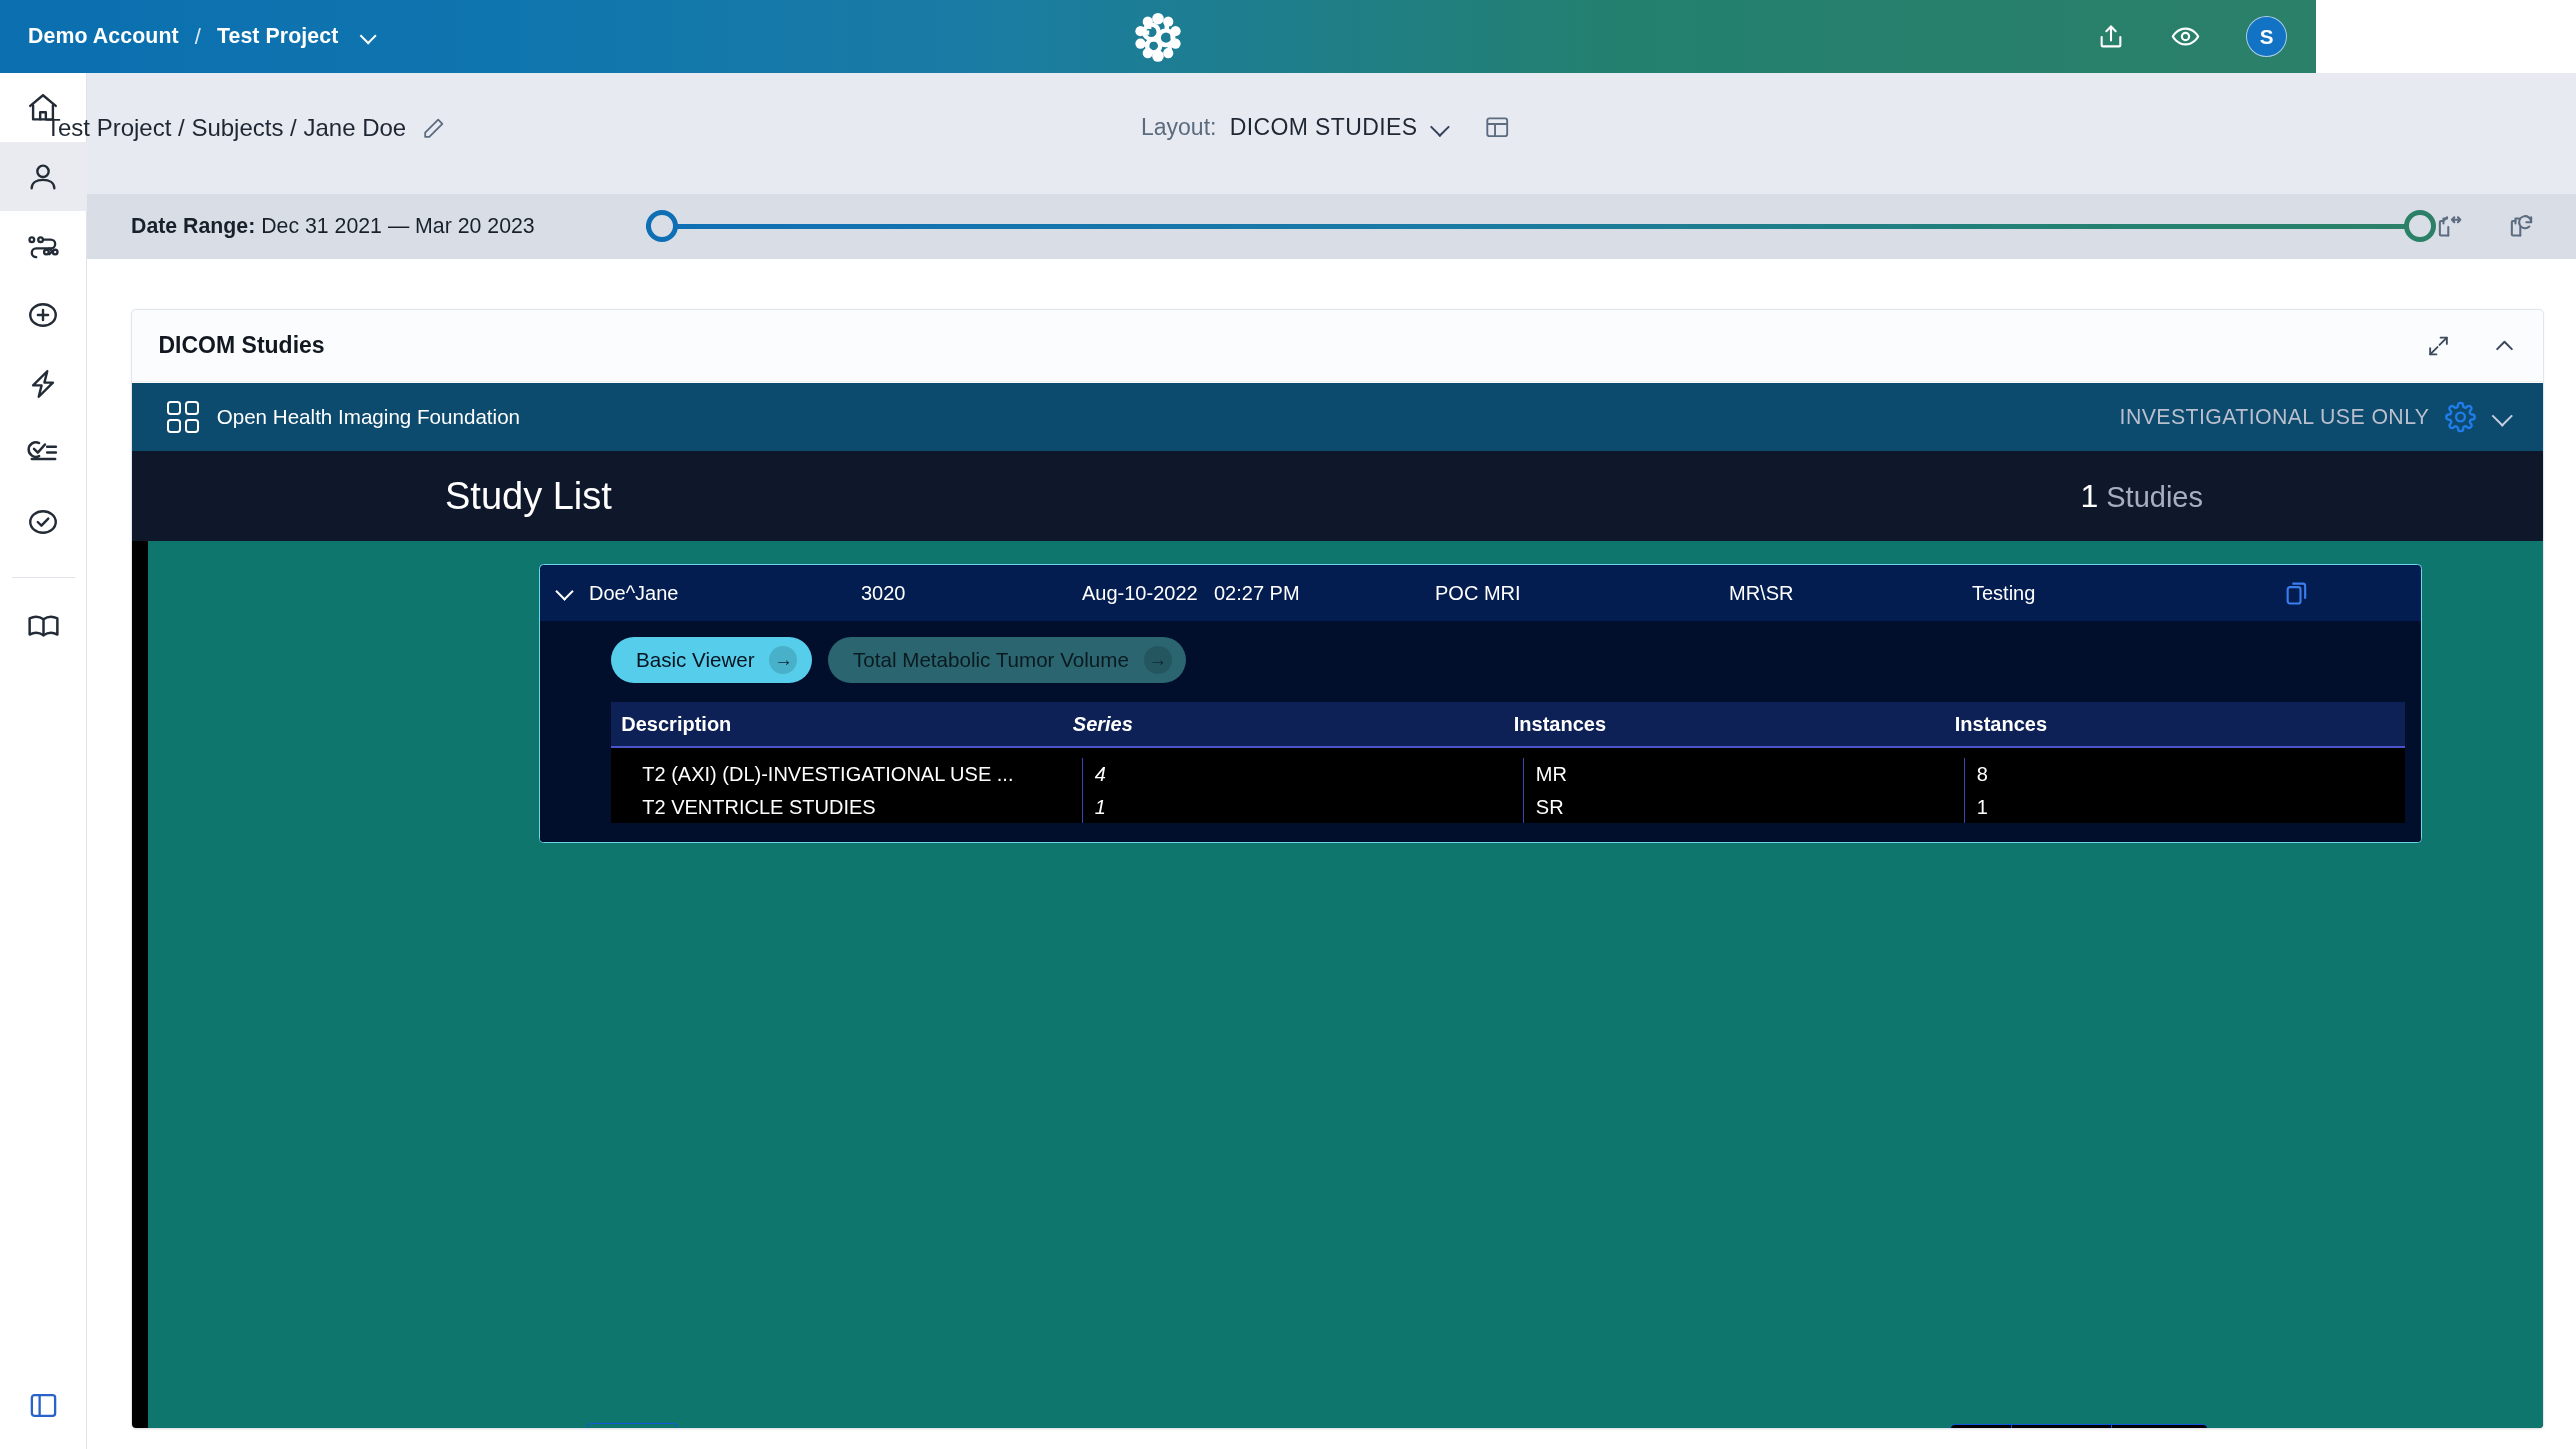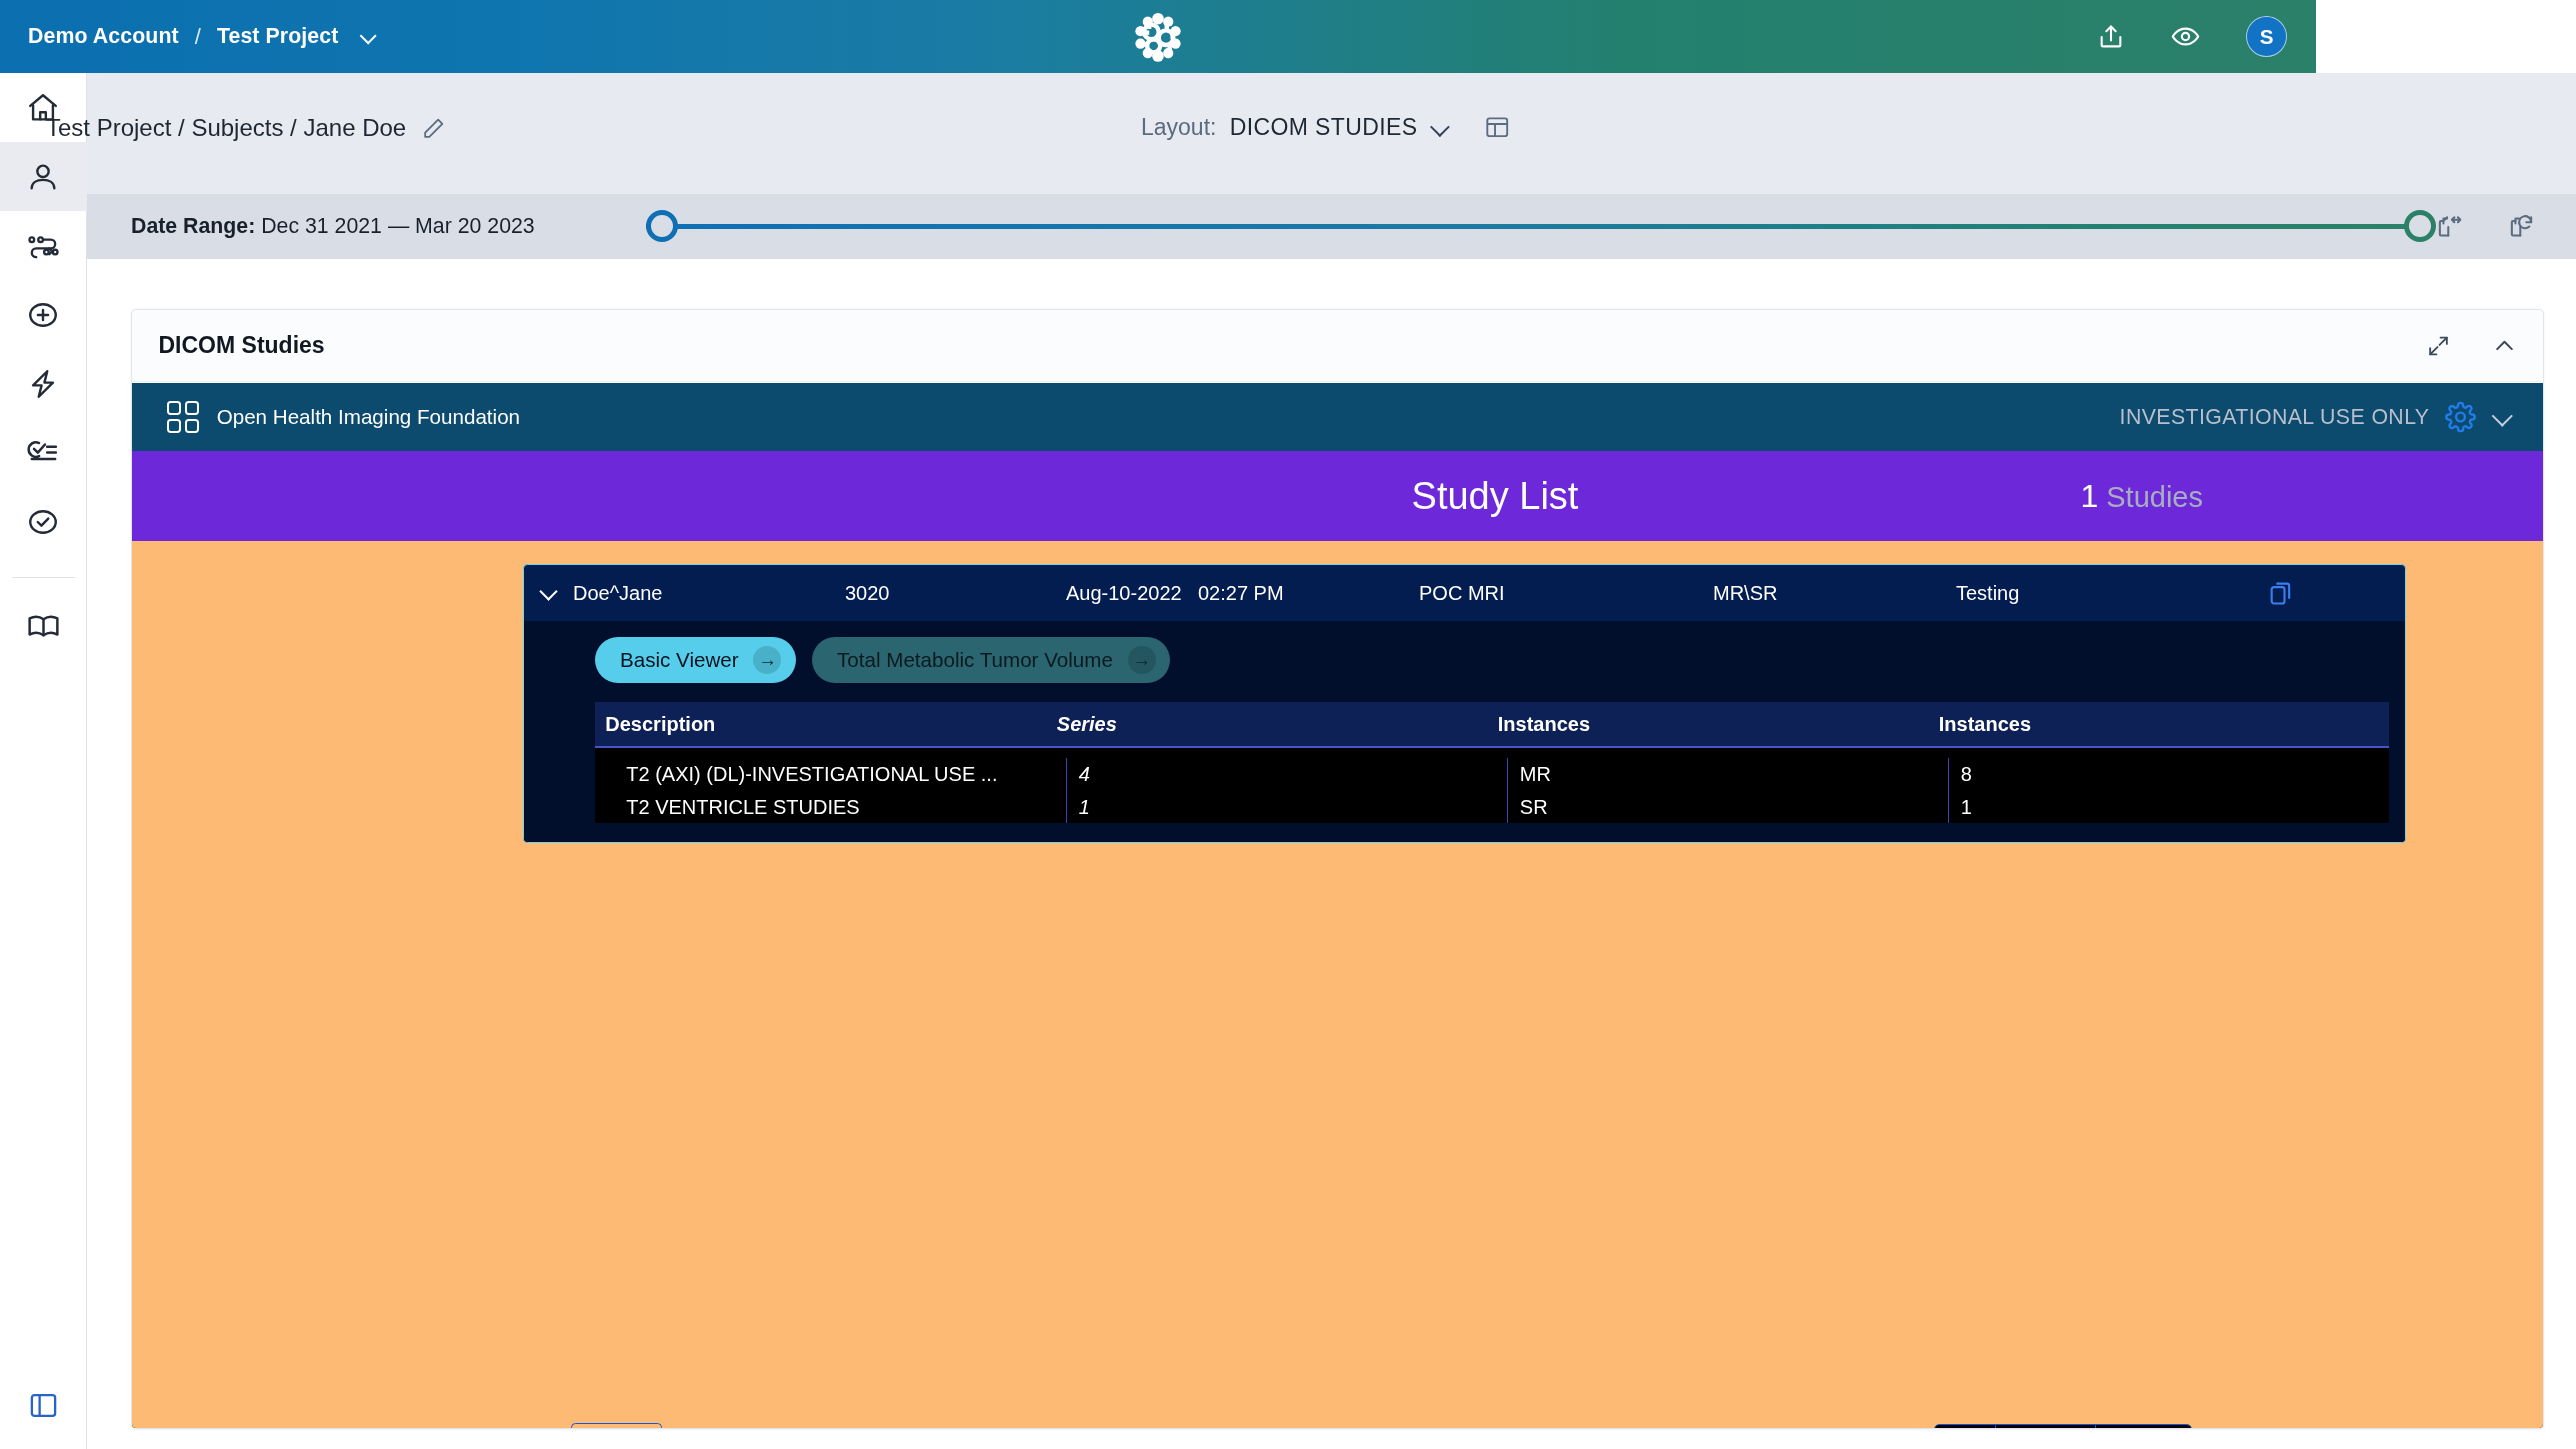--- a/index.html
+++ b/index.html
@@ -149,32 +149,31 @@
   }
   .iuo-text { color: #b9bfcc; font-size: 21.3px; letter-spacing: 0.4px; }
   .chev-blue { display:inline-block; width: 20.6px; height: 20.6px; position: relative; }
   .chev-blue::before{
     content:""; position:absolute; left:2.9px; top:2.2px; width:12.5px; height:12.5px;
     border-right:2.9px solid #c7d0e0; border-bottom:2.9px solid #c7d0e0;
     transform: rotate(45deg);
   }
 
   .studylist-bar {
-    height: 90px; background: #6d28d9; display: flex; align-items: center;
+    height: 90px; background: #0f172a; display: flex; align-items: center;
     position: relative;
-    justify-content: center;
   }
   .studylist-title { margin-left: 313px; font-size: 38px; color: #fff; font-weight: 400; }
   .studies-count {
     position: absolute; right: 342px; top: 50%; transform: translateY(-50%);
     font-size: 29px; color: #a7aebf;
   }
   .studies-count b { color: #ffffff; font-weight: 400; font-size: 32px; }
 
-  .study-body { background: #fdba74; height: 889px; position: relative; }
+  .study-body { background: #0f766e; height: 889px; position: relative; margin-left: 16px; }
 
   .study-card {
     position: absolute; left: 391px; top: 23px; width: 1883px;
     border: 1.5px solid #6fd5e8; border-radius: 4.4px; background: #041d51;
     overflow: hidden;
   }
   .study-row {
     height: 56px; display: flex; align-items: center; color: #fff; font-size: 20px;
     position: relative;
   }

